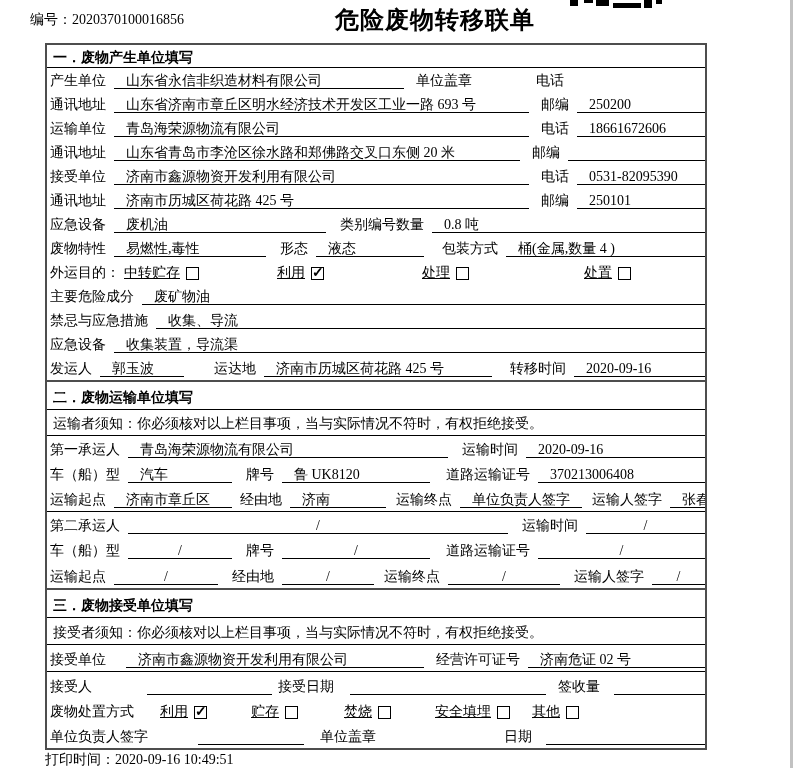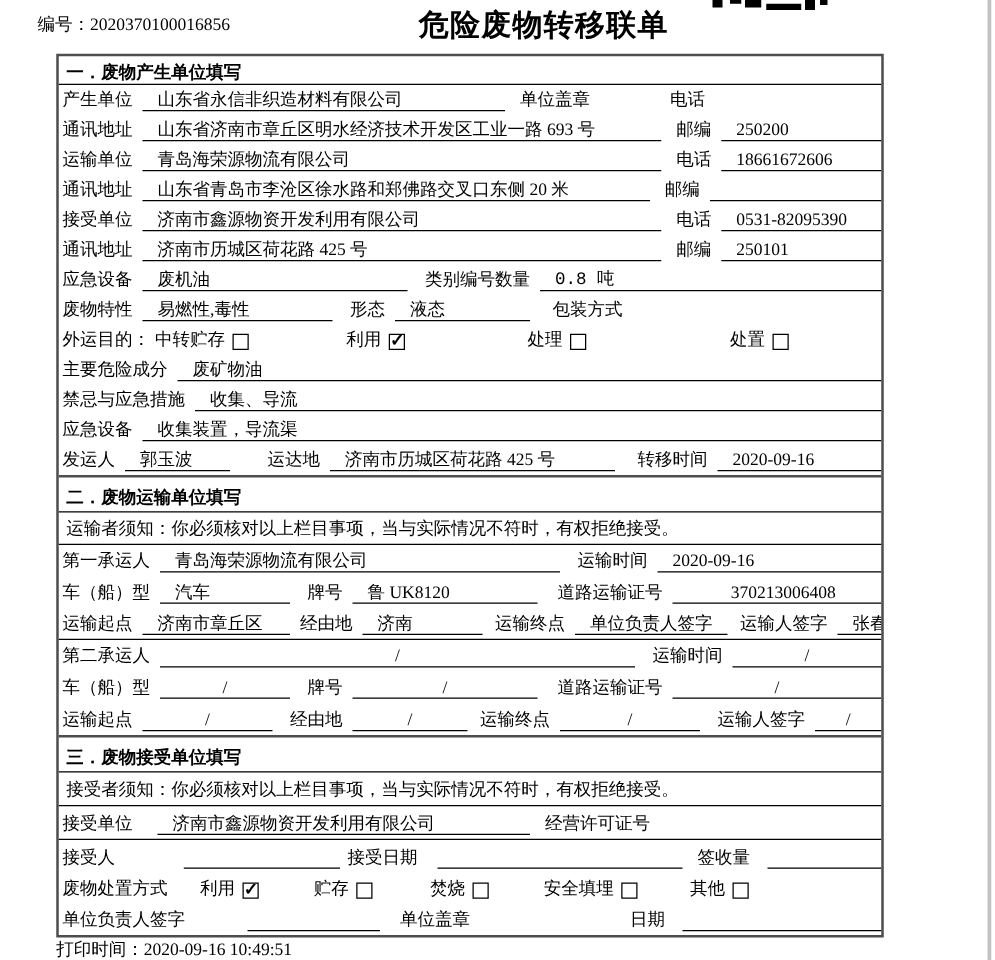--- a/index.html
+++ b/index.html
@@ -39,21 +39,21 @@
   .fill{flex:1;}
   .ctr{text-align:center;padding-left:2px;}
   .cb{
     width:13px;height:13px;border:1px solid #000;display:inline-block;
     position:relative;margin:0 0 1px 6px;box-sizing:border-box;background:#fff;
     align-self:flex-end;
   }
   .cb.checked::after{
     content:"\2713";position:absolute;left:0;top:-4px;font-size:14px;font-weight:bold;
   }
-  .opt{display:flex;align-items:flex-end;}
+  .opt{display:flex;align-items:flex-end;text-decoration:underline;}
   .notice{padding-left:6px;}
 </style>
 </head>
 <body>
 
 <div class="abs" id="serial"><span>编号：</span><span>2020370100016856</span></div>
 <div class="abs" id="title">危险废物转移联单</div>
 <div class="abs" id="qr">
   <div class="qr-b" style="left:0;top:0;width:8px;height:6px;"></div>
   <div class="qr-b" style="left:14px;top:0;width:9px;height:3px;"></div>
@@ -108,29 +108,30 @@
     <span class="u" style="width:415px;margin-left:8px;">济南市历城区荷花路 425 号</span>
     <span class="lbl" style="margin-left:12px;">邮编</span>
     <span class="u fill" style="margin-left:8px;">250101</span>
   </div>
 
   <div class="row">
     <span class="lbl">应急设备</span>
     <span class="u" style="width:212px;margin-left:8px;">废机油</span>
     <span class="lbl" style="margin-left:14px;">类别编号</span>
     <span class="lbl" style="">数量</span>
-    <span class="u fill" style="margin-left:8px;font-family:Liberation Mono, monospace;">0.8 吨</span>
+    <span class="u fill" style="margin-left:8px;">0.8 吨</span>
   </div>
 
   <div class="row">
     <span class="lbl">废物特性</span>
     <span class="u" style="width:152px;margin-left:8px;">易燃性,毒性</span>
     <span class="lbl" style="margin-left:14px;">形态</span>
     <span class="u" style="width:108px;margin-left:8px;">液态</span>
     <span class="lbl" style="margin-left:18px;">包装方式</span>
+    <span class="u fill" style="margin-left:8px;">桶(金属,数量 4 )</span>
   </div>
 
   <div class="row">
     <span class="lbl">外运目的：</span>
     <span class="opt" style="margin-left:4px;">
       <span class="lbl">中转贮存</span>
       <span class="cb"></span>
     </span>
     <span class="opt" style="margin-left:78px;">
       <span class="lbl">利用</span>
@@ -182,21 +183,21 @@
     <span class="lbl" style="margin-left:14px;">运输时间</span>
     <span class="u fill" style="margin-left:8px;">2020-09-16</span>
   </div>
 
   <div class="row h25">
     <span class="lbl">车（船）型</span>
     <span class="u" style="width:104px;margin-left:8px;">汽车</span>
     <span class="lbl" style="margin-left:14px;">牌号</span>
     <span class="u" style="width:148px;margin-left:8px;">鲁 UK8120</span>
     <span class="lbl" style="margin-left:16px;">道路运输证号</span>
-    <span class="u fill" style="margin-left:8px;text-align:center;">370213006408</span>
+    <span class="u fill" style="margin-left:8px;">370213006408</span>
   </div>
 
   <div class="row bb h26">
     <span class="lbl">运输起点</span>
     <span class="u" style="width:118px;margin-left:8px;">济南市章丘区</span>
     <span class="lbl" style="margin-left:8px;">经由地</span>
     <span class="u" style="width:96px;margin-left:8px;">济南</span>
     <span class="lbl" style="margin-left:10px;">运输终点</span>
     <span class="u" style="width:122px;margin-left:8px;">单位负责人签字</span>
     <span class="lbl" style="margin-left:10px;">运输人签字</span>
@@ -233,20 +234,21 @@
   <div class="sec tall">三．废物接受单位填写</div>
 
   <div class="row bb h27 notice">
     <span class="lbl">接受者须知：你必须核对以上栏目事项，当与实际情况不符时，有权拒绝接受。</span>
   </div>
 
   <div class="row bb h27">
     <span class="lbl">接受单位</span>
     <span class="u" style="width:298px;margin-left:20px;">济南市鑫源物资开发利用有限公司</span>
     <span class="lbl" style="margin-left:12px;">经营许可证号</span>
+    <span class="u fill" style="margin-left:8px;">济南危证 02 号</span>
   </div>
 
   <div class="row h26">
     <span class="lbl">接受人</span>
     <span class="u" style="width:125px;margin-left:55px;"></span>
     <span class="lbl" style="margin-left:6px;">接受日期</span>
     <span class="u" style="width:196px;margin-left:16px;"></span>
     <span class="lbl" style="margin-left:12px;margin-top:28px;">签收量</span>
     <span class="u fill" style="margin-left:14px;"></span>
   </div>
@@ -262,21 +264,21 @@
       <span class="cb"></span>
     </span>
     <span class="opt" style="margin-left:46px;">
       <span class="lbl">焚烧</span>
       <span class="cb"></span>
     </span>
     <span class="opt" style="margin-left:44px;">
       <span class="lbl">安全填埋</span>
       <span class="cb"></span>
     </span>
-    <span class="opt" style="margin-left:42px;">
+    <span class="opt" style="margin-left:22px;">
       <span class="lbl">其他</span>
       <span class="cb"></span>
     </span>
   </div>
 
   <div class="row h25">
     <span class="lbl">单位负责人签字</span>
     <span class="u" style="width:106px;margin-left:50px;"></span>
     <span class="lbl" style="margin-left:16px;">单位盖章</span>
     <span class="lbl" style="margin-left:128px;">日期</span>

